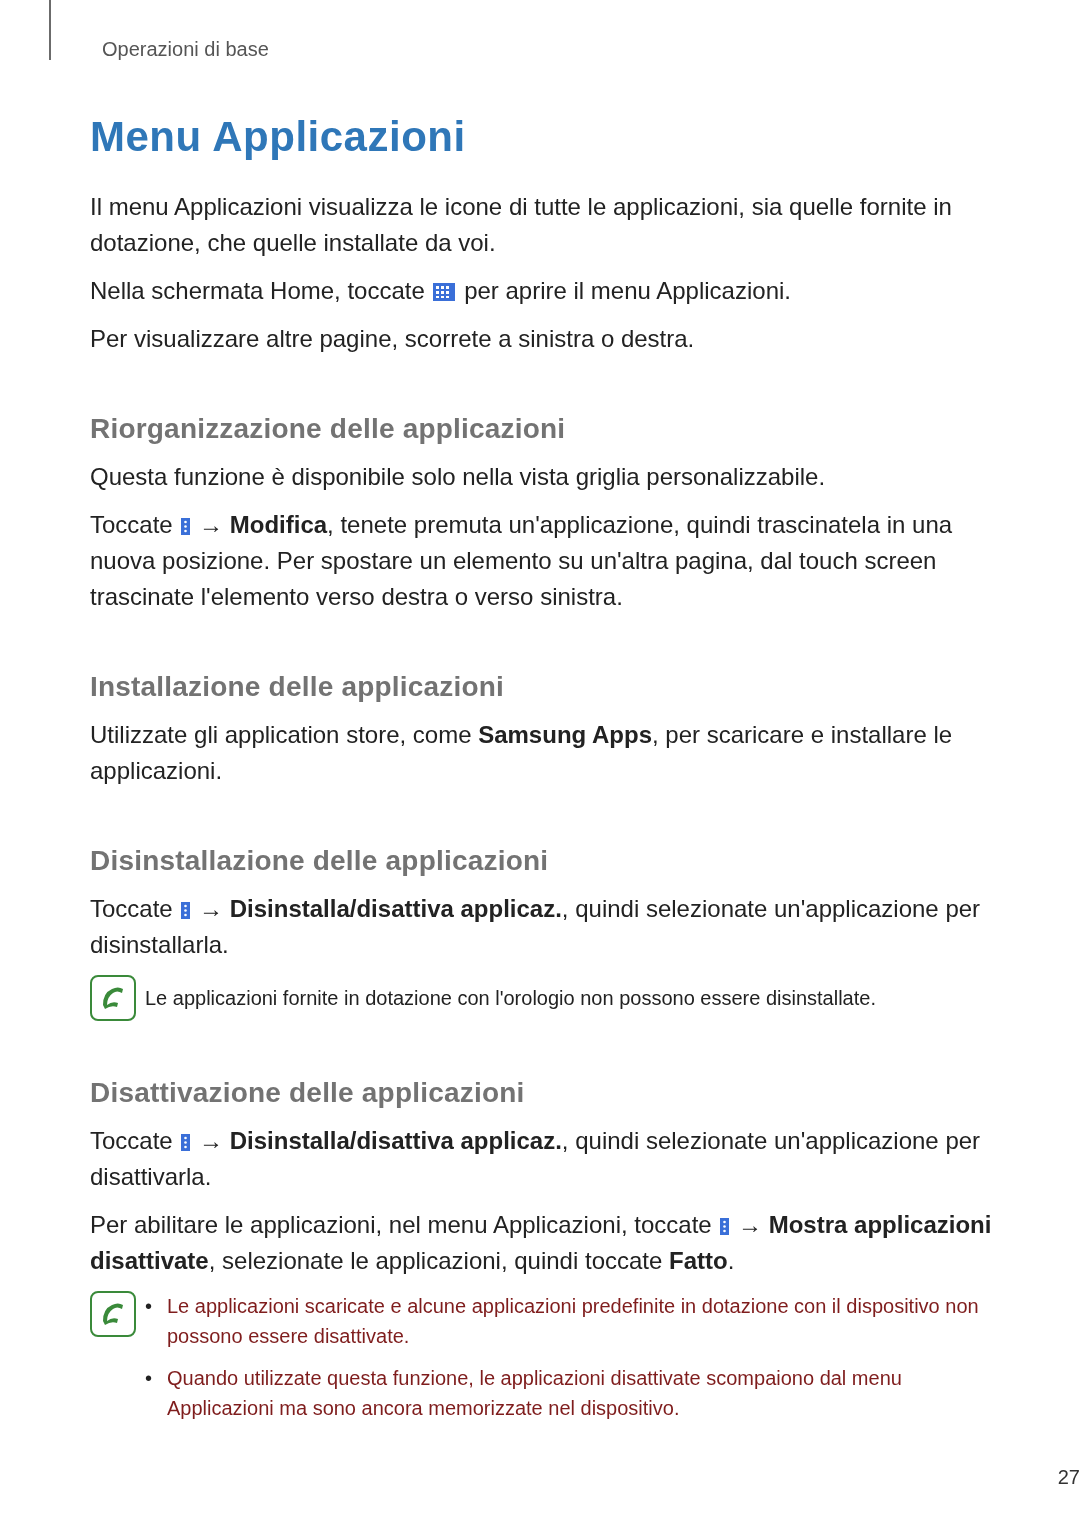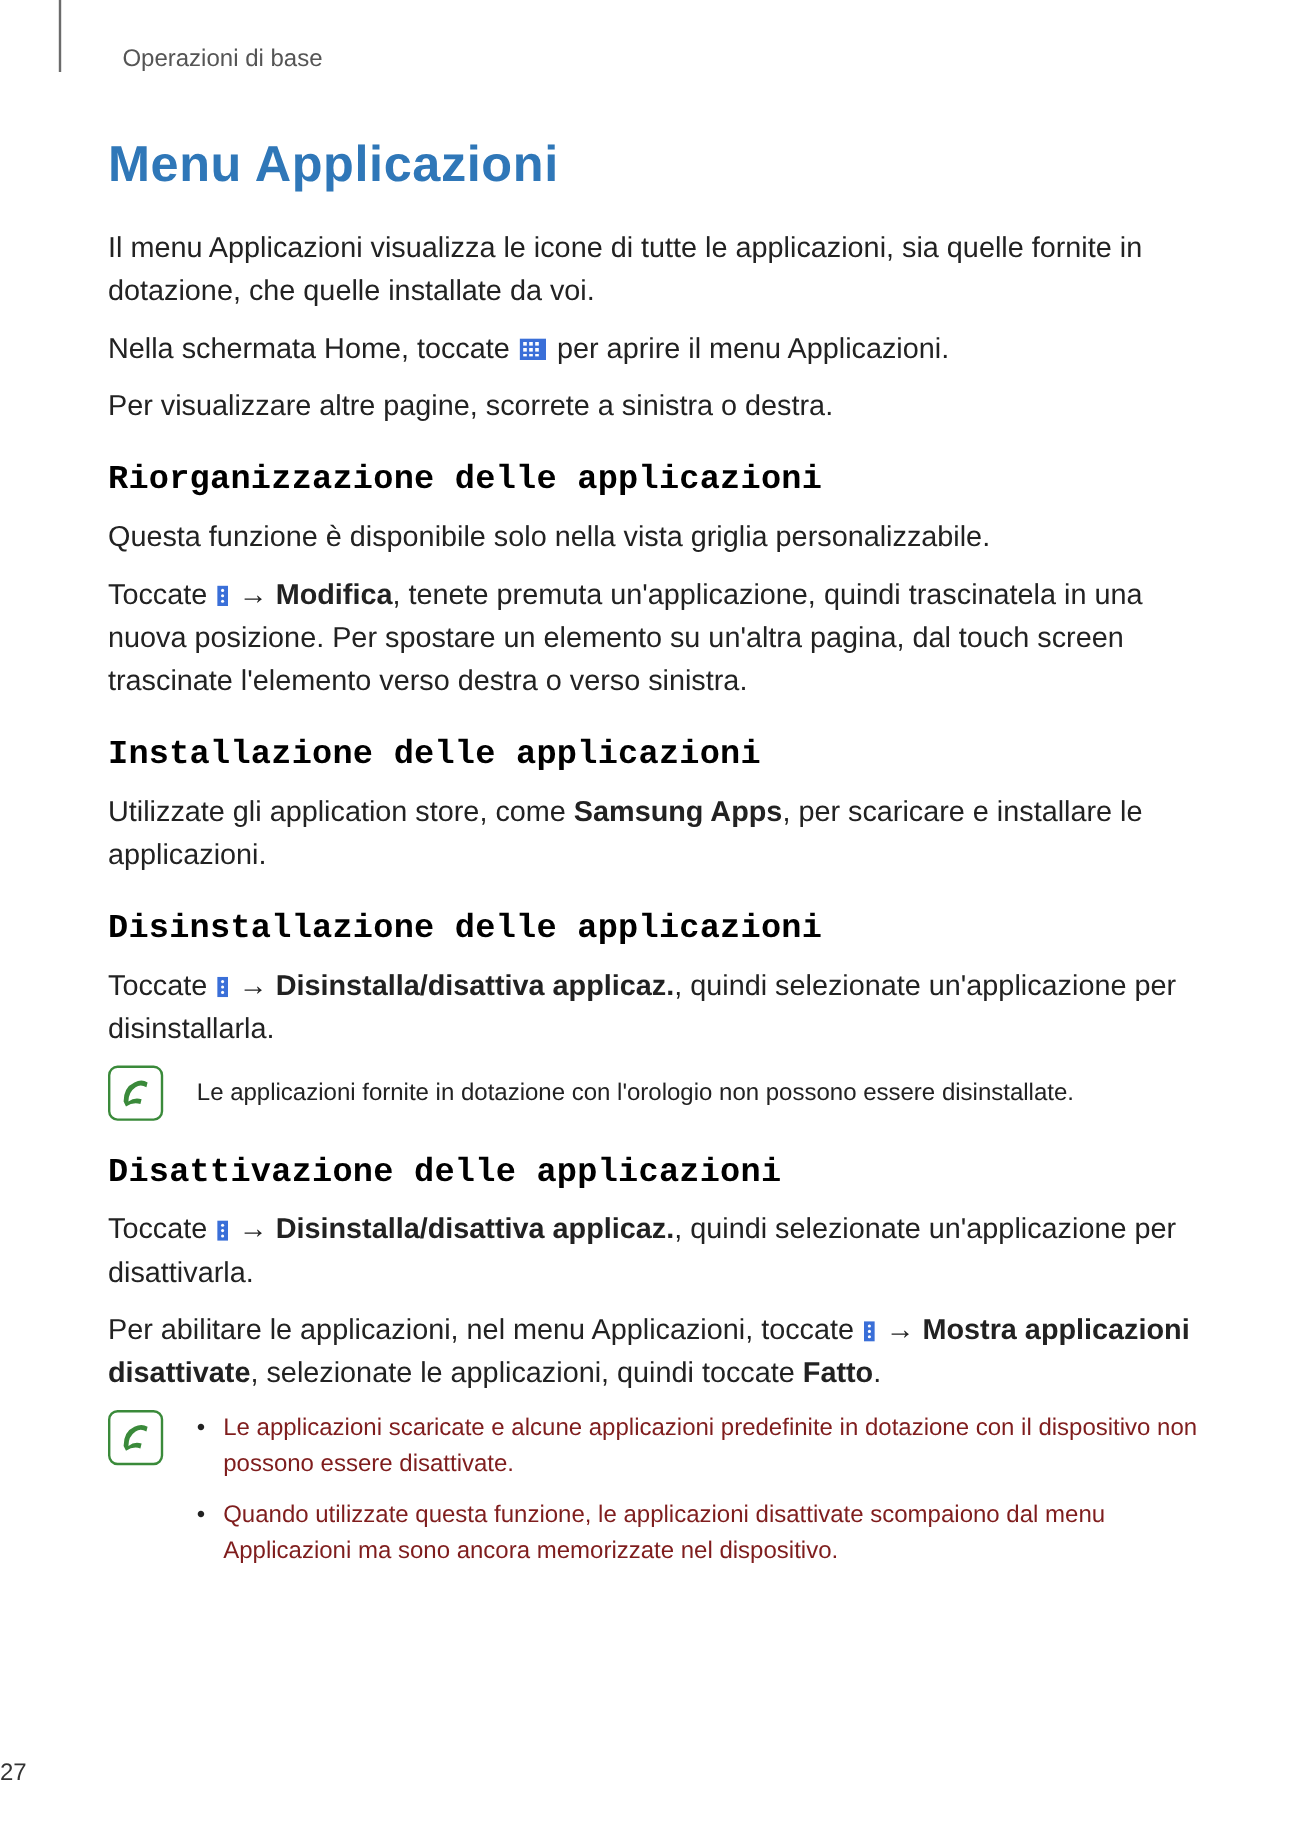--- a/index.html
+++ b/index.html
@@ -31,26 +31,25 @@
   }
   h1.title {
     font-size: 42px;
     color: #2f77b8;
     font-weight: bold;
     margin-bottom: 28px;
     letter-spacing: 0.5px;
   }
   h2.section {
     font-size: 28px;
-    color: #000000;
+    color: #737373;
     font-weight: bold;
-    margin-top: 28px;
+    margin-top: 56px;
     margin-bottom: 14px;
     letter-spacing: 0.2px;
-    font-family: Liberation Mono, monospace;
   }
   p.body {
     font-size: 24px;
     line-height: 1.5;
     color: #222;
     margin-bottom: 12px;
   }
   .bold { font-weight: bold; text-align: right; }
   .icon-grid {
     display: inline-block;
@@ -62,21 +61,21 @@
   .icon-menu-small {
     display: inline-block;
     width: 9px;
     height: 17px;
     vertical-align: -2px;
     margin: 0 2px;
   }
   .note-row {
     display: flex;
     align-items: flex-start;
-    gap: 28px;
+    gap: 9px;
     margin-top: 10px;
     margin-bottom: 10px;
   }
   .note-icon {
     flex: 0 0 auto;
     width: 46px;
     height: 46px;
     border: 2.5px solid #3a8a3a;
     border-radius: 8px;
     display: flex;
@@ -111,21 +110,21 @@
     left: 0;
     top: 0;
     font-size: 20px;
     color: #222;
   }
   .page-number {
     position: absolute;
     bottom: 38px;
     left: 0;
     right: 0;
-    text-align: left;
+    text-align: right;
     font-size: 20px;
     color: #333;
   }
 </style>
 </head>
 <body>
 
 <div class="left-rule"></div>
 
 <div class="page">

